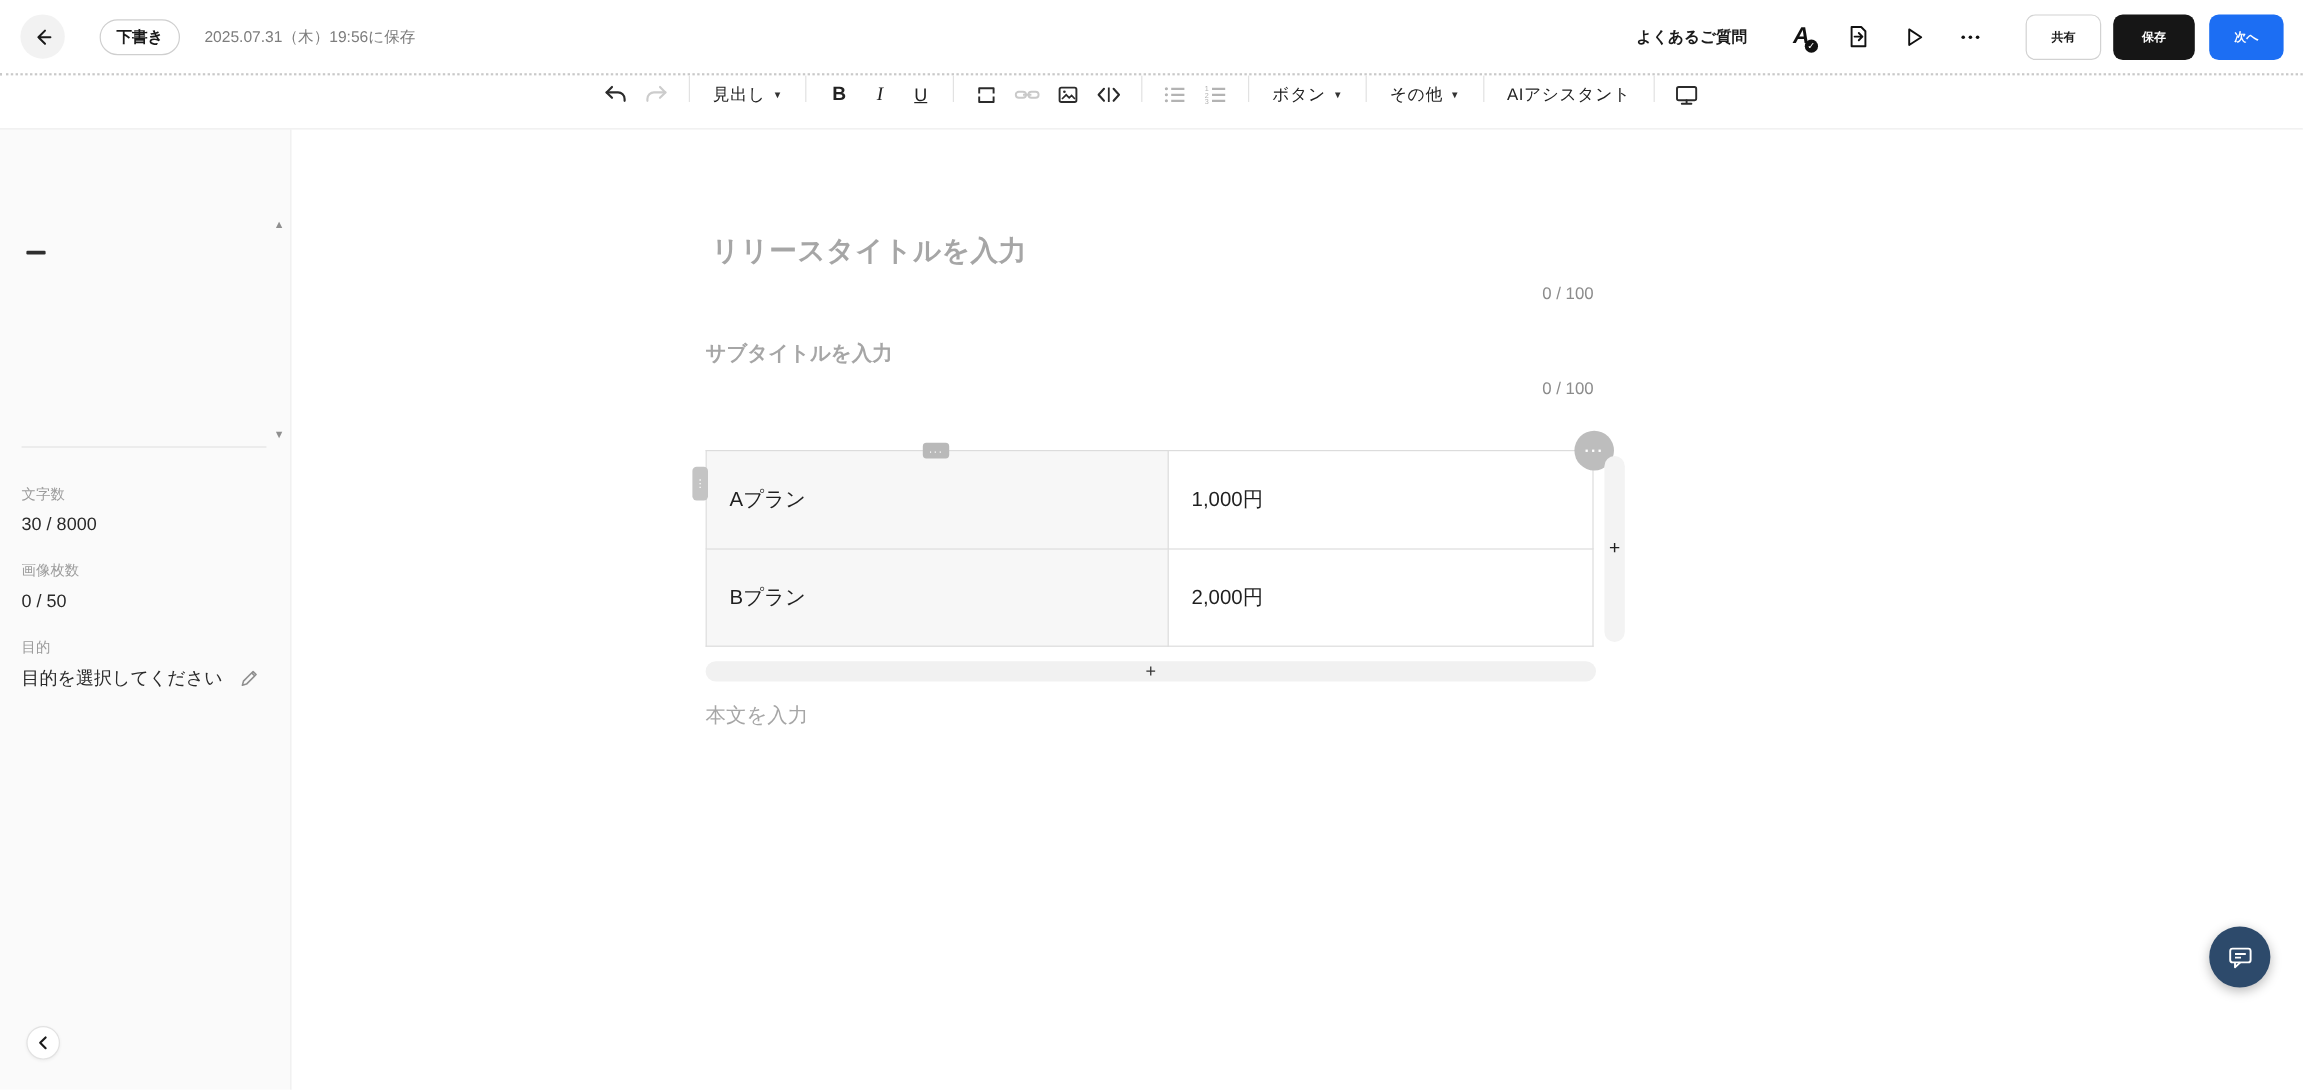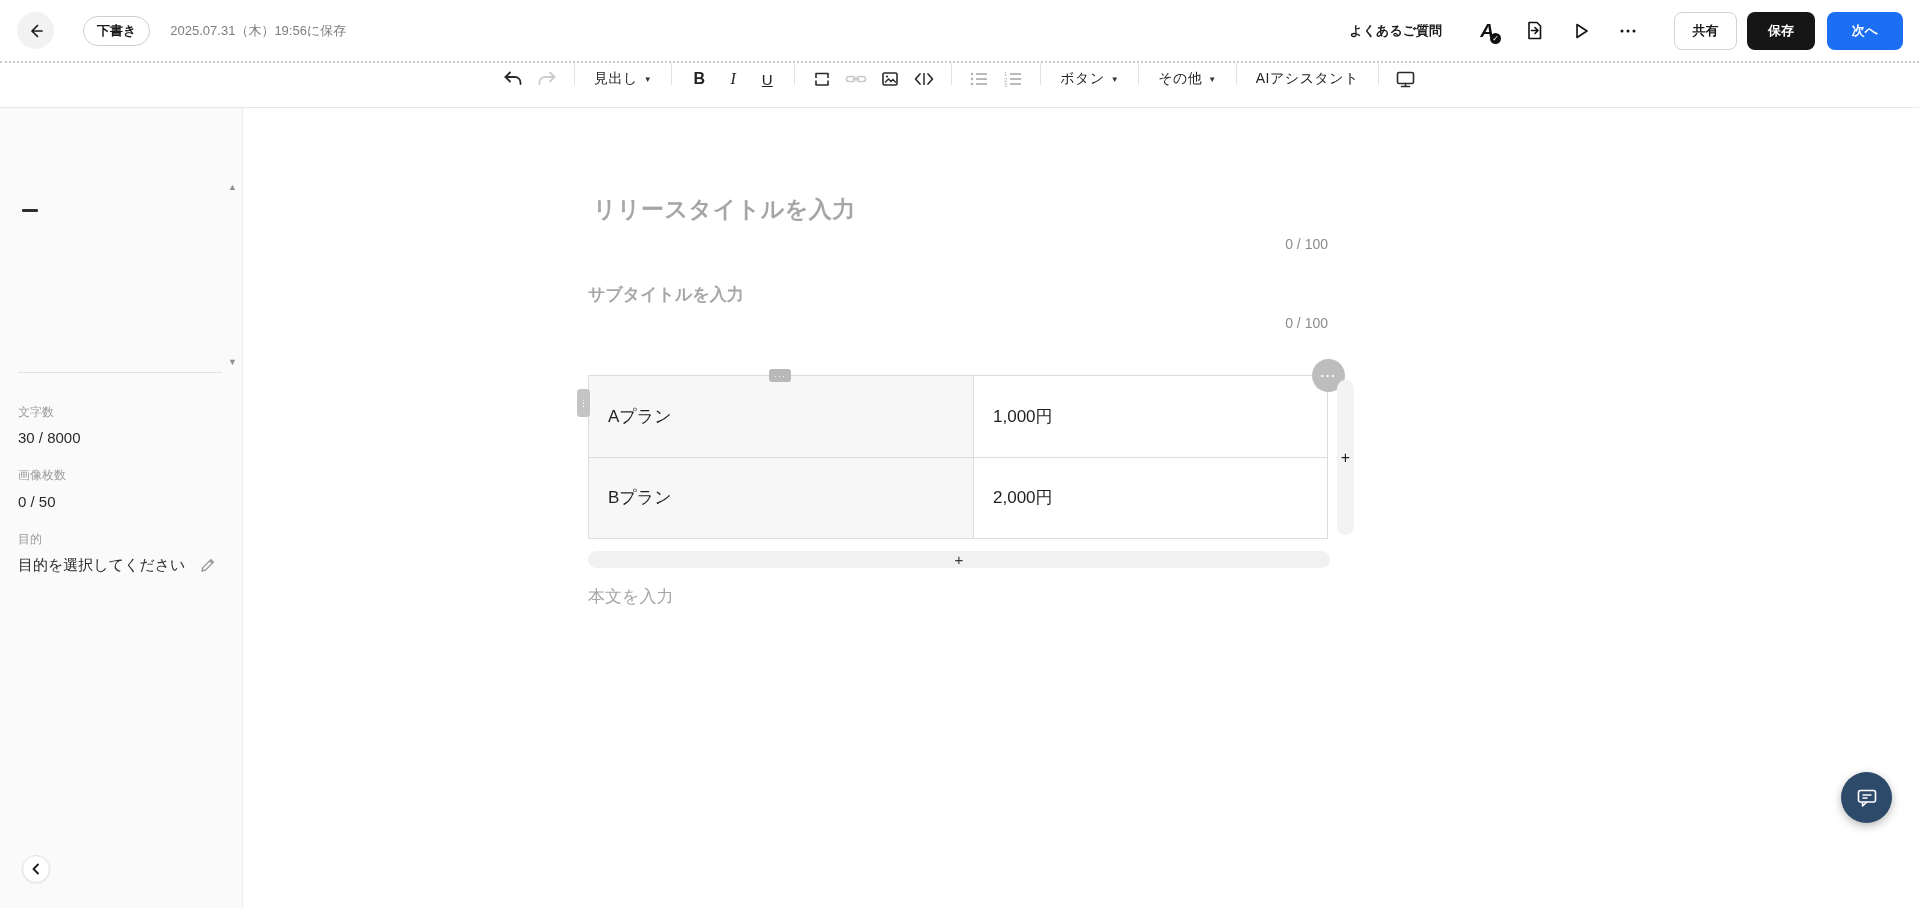--- a/index.html
+++ b/index.html
@@ -30,24 +30,24 @@
   .icon-btn {
     width:38px; height:38px; border:none; background:transparent; border-radius:8px;
     display:flex; align-items:center; justify-content:center; cursor:pointer; margin-right:9px;
     position:relative;
   }
   .a-glyph { font-size:19px; font-weight:600; font-style:italic; color:#111; }
   .a-check {
     position:absolute; right:5px; bottom:6px; width:11px; height:11px; border-radius:50%;
     background:#111; color:#fff; font-size:8px; line-height:11px; text-align:center;
   }
-  .btn { height:38px; border-radius:8px; font-size:13px; font-weight:bold; cursor:pointer;font-family:Liberation Serif, serif; }
+  .btn { height:38px; border-radius:8px; font-size:10px; font-weight:bold; cursor:pointer;font-family:Liberation Serif, serif; }
   .btn-share { width:63px; background:#fff; border:1px solid #d2d2d2; color:#1a1a1a; margin-left:18px; }
   .btn-save  { width:68px; background:#161616; border:none; color:#fff; margin-left:10px; }
-  .btn-next  { width:76px; background:#1c6ef3; border:none; color:#fff; margin-left:12px; }
+  .btn-next  { width:62px; background:#1c6ef3; border:none; color:#fff; margin-left:12px; }
 
   
   .toolbar {
     height:45px; display:flex; align-items:flex-start; justify-content:center;
     border-bottom:1px solid #e8e8e8; background:#fff;
   }
   .tb-divider { width:1px; height:22px; background:#e2e2e2; margin:0 10px; }
   .tbtn {
     height:32px; min-width:32px; border:none; background:transparent; border-radius:6px;
     display:flex; align-items:center; justify-content:center; cursor:pointer;

